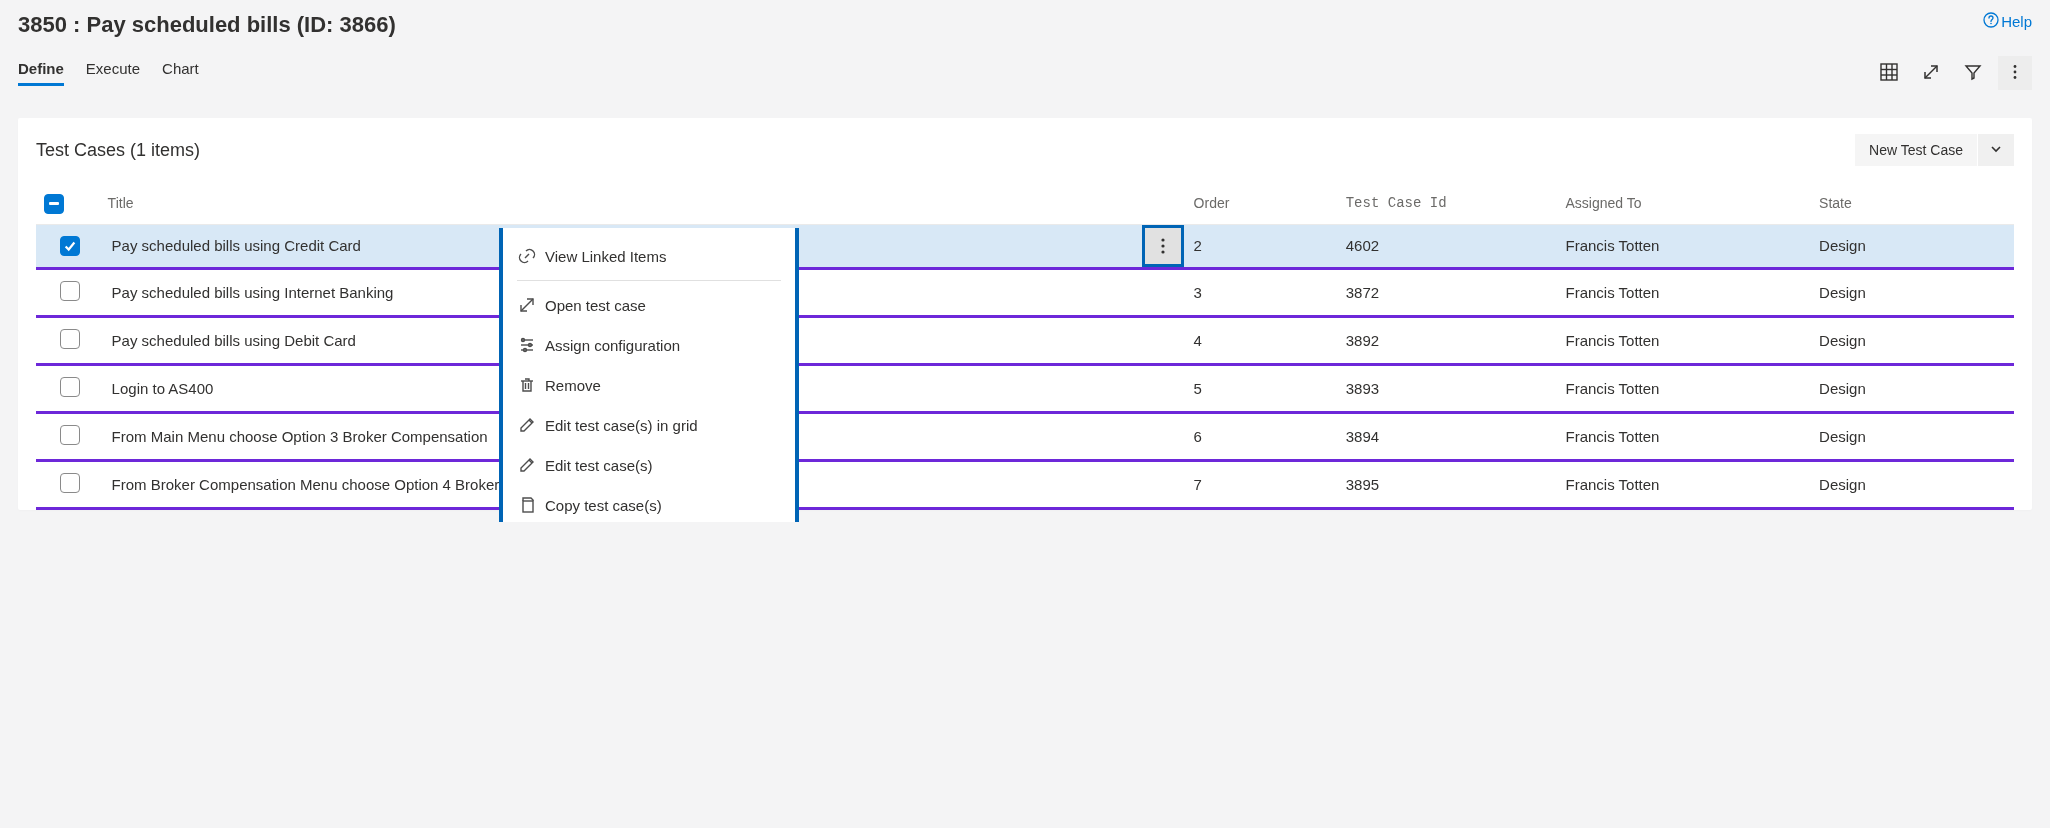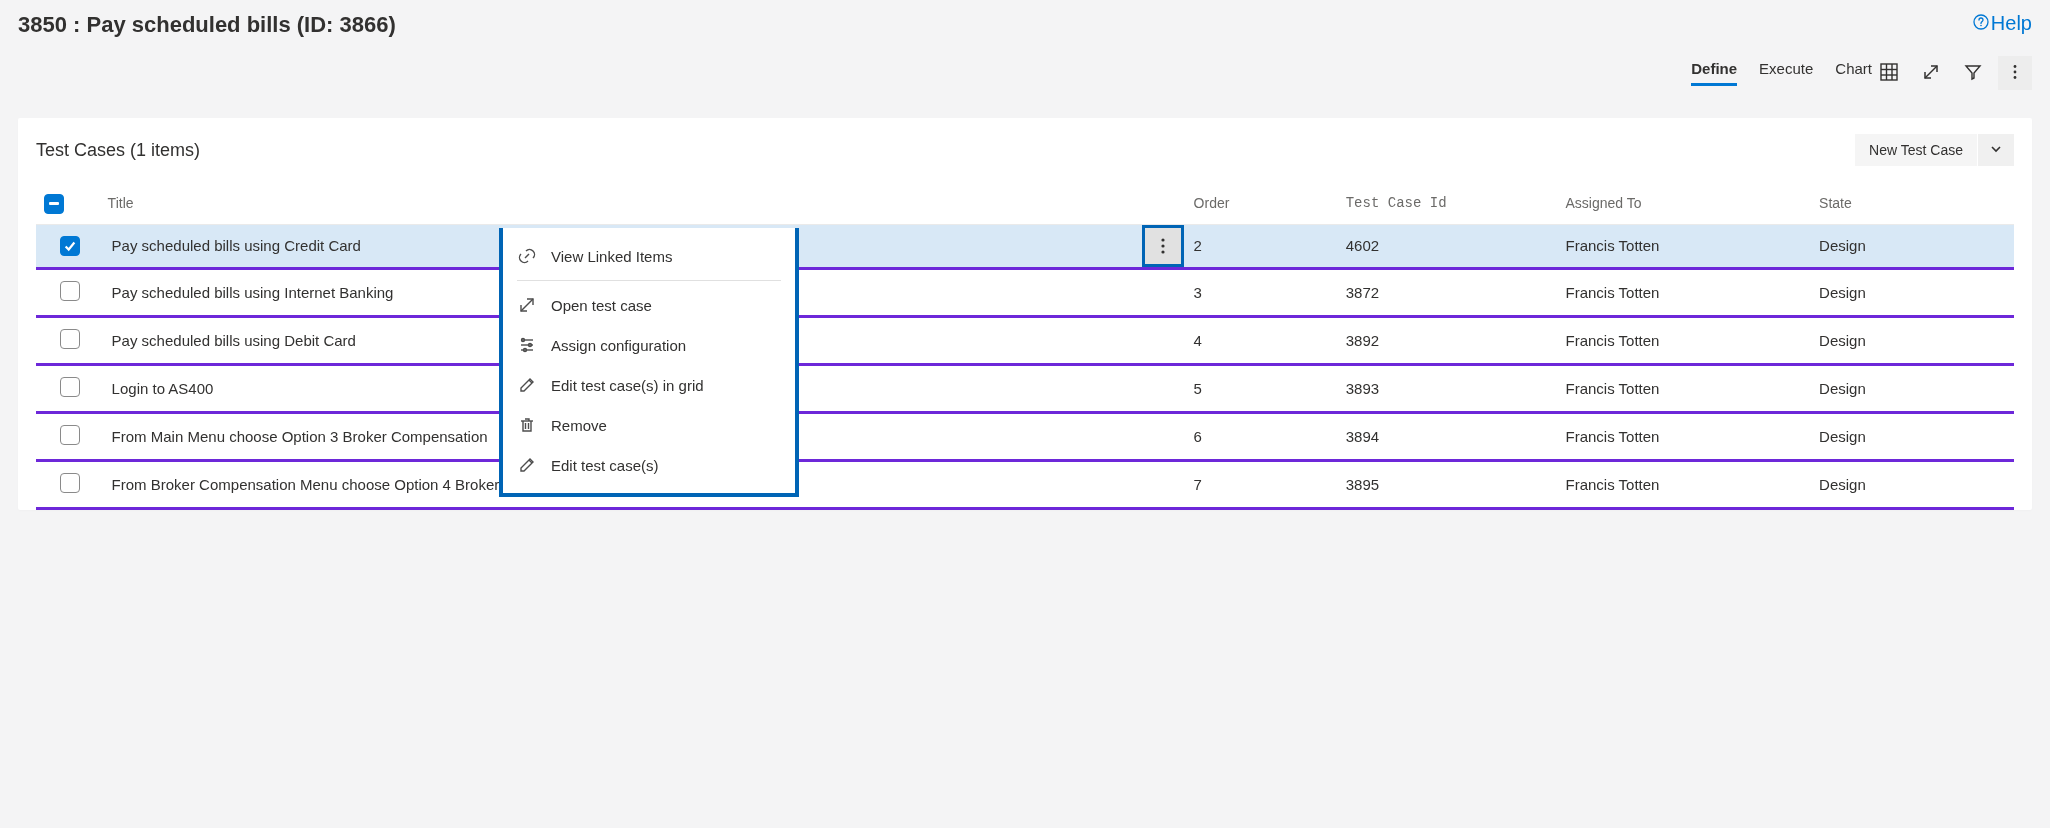--- a/index.html
+++ b/index.html
@@ -19,30 +19,30 @@
       margin-bottom: 18px;
     }
     .page-title {
       font-size: 22px;
       font-weight: 600;
       color: #323130;
     }
     .help-link {
       color: #0078d4;
       text-decoration: none;
-      font-size: 20px;
+      font-size: 15px;
       display: flex;
       align-items: center;
       gap: 2px;
       cursor: pointer;
     }
     .help-link svg { width: 16px; height: 16px; }
     .tabs-row {
       display: flex;
-      justify-content: flex-end;
+      justify-content: space-between;
       align-items: center;
       margin-bottom: 28px;
     }
     .tabs {
       display: flex;
       gap: 22px;
     }
     .tab {
       color: #323130;
       font-size: 15px;
@@ -199,21 +199,21 @@
       background: #fff;
       border: 4px solid #0064b5;
       border-top: none;
       width: 300px;
       padding: 8px 0;
       z-index: 10;
     }
     .context-menu .menu-item {
       display: flex;
       align-items: center;
-      gap: 14px;
+      gap: 8px;
       padding: 10px 14px;
       cursor: pointer;
       font-size: 15px;
       color: #323130;
     }
     .context-menu .menu-icon {
       width: 20px; height: 20px;
       display:flex;align-items:center;justify-content:center;
     }
     .context-menu .menu-icon svg { width:18px;height:18px;stroke:#4d4d4d;fill:none;stroke-width:1.4;}
@@ -425,43 +425,52 @@
                 <circle cx="5" cy="4" r="1.5"></circle>
                 <circle cx="12" cy="9" r="1.5"></circle>
                 <circle cx="7" cy="14" r="1.5"></circle>
               </svg>
             </span>
             <span>Assign configuration</span>
           </div>
           <div class="menu-item">
             <span class="menu-icon">
               <svg viewBox="0 0 18 18">
-                <path d="M3 15 L3 12 L12 3 L15 6 L6 15 Z"></path>
-                <line x1="11" y1="4" x2="14" y2="7"></line>
-              </svg>
-            </span>
-            <span>Edit test case(s) in grid</span>
-          </div>
-          <div class="menu-item">
-            <span class="menu-icon">
-              <svg viewBox="0 0 18 18">
                 <path d="M3 5 L15 5"></path>
                 <path d="M5 5 L5 15 L13 15 L13 5"></path>
                 <path d="M7 3 L11 3 L11 5"></path>
                 <line x1="7.5" y1="7" x2="7.5" y2="13"></line>
                 <line x1="10.5" y1="7" x2="10.5" y2="13"></line>
               </svg>
             </span>
             <span>Remove</span>
           </div>
           <div class="menu-item">
             <span class="menu-icon">
               <svg viewBox="0 0 18 18">
                 <path d="M3 15 L3 12 L12 3 L15 6 L6 15 Z"></path>
                 <line x1="11" y1="4" x2="14" y2="7"></line>
               </svg>
             </span>
+            <span>Edit test case(s) in grid</span>
+          </div>
+          <div class="menu-item">
+            <span class="menu-icon">
+              <svg viewBox="0 0 18 18">
+                <path d="M3 15 L3 12 L12 3 L15 6 L6 15 Z"></path>
+                <line x1="11" y1="4" x2="14" y2="7"></line>
+              </svg>
+            </span>
             <span>Edit test case(s)</span>
+          </div>
+          <div class="menu-item">
+            <span class="menu-icon">
+              <svg viewBox="0 0 18 18">
+                <rect x="5" y="5" width="10" height="11"></rect>
+                <path d="M5 5 L5 2 L13 2 L15 4 L15 5"></path>
+              </svg>
+            </span>
+            <span>Copy test case(s)</span>
           </div>
         </div>
     </div>
   </div>
 </div>
 
 </body></html>

